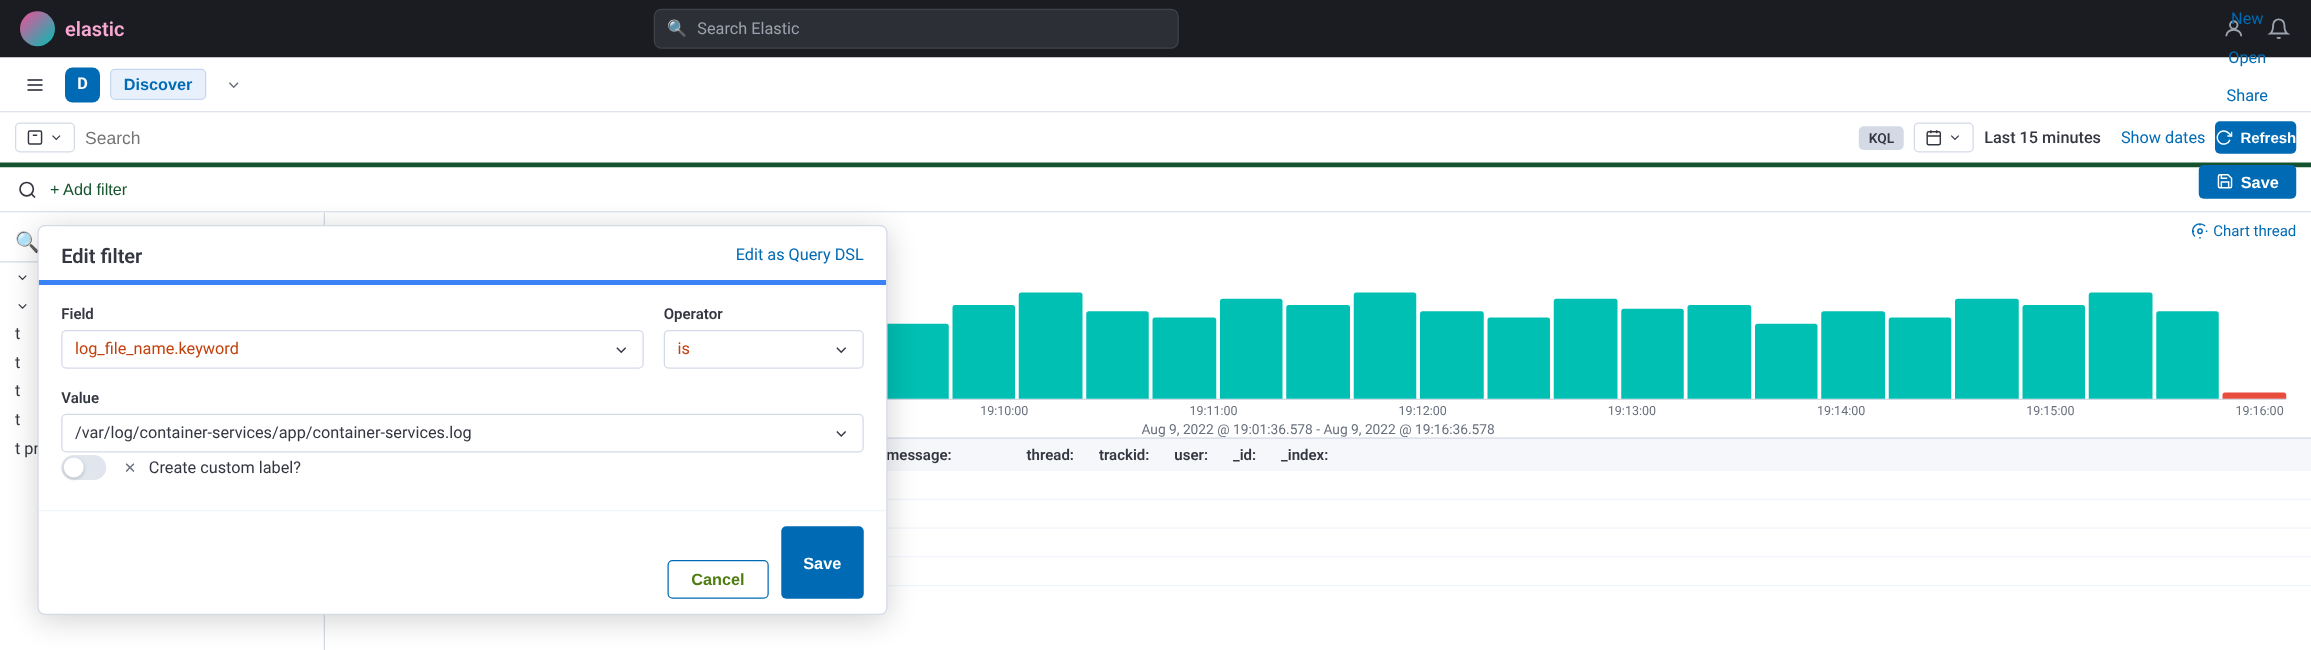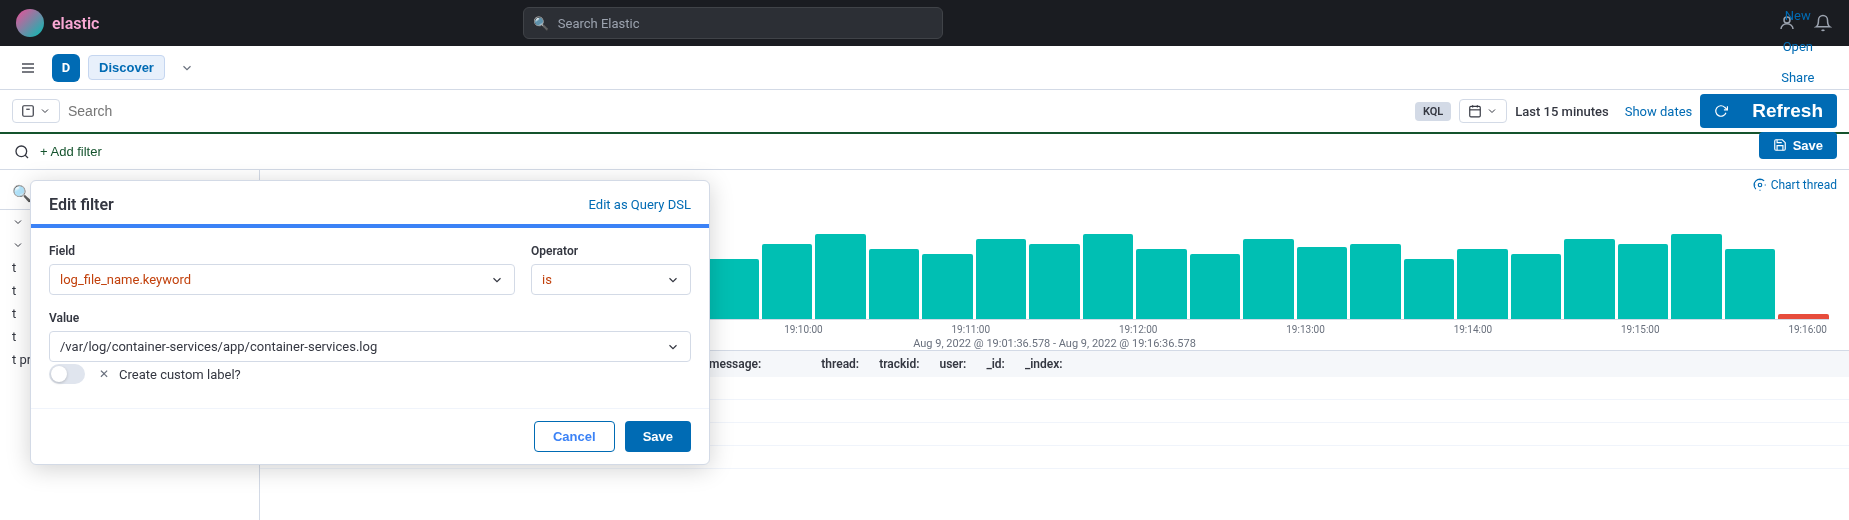--- a/index.html
+++ b/index.html
@@ -135,21 +135,21 @@
       font-weight: 600;
       cursor: pointer;
       display: flex;
       align-items: center;
       gap: 6px;
     }
 
     
     .search-row {
       background: #fff;
-      border-bottom: 2px solid #14532d;
+      border-bottom: 4px solid #14532d;
       height: 44px;
       display: flex;
       align-items: center;
       padding: 0 12px;
       gap: 8px;
     }
     .search-type-btn {
       display: flex;
       align-items: center;
       gap: 4px;
@@ -199,27 +199,27 @@
       color: #006bb4;
       font-size: 13px;
       cursor: pointer;
       margin-left: 8px;
     }
     .refresh-btn {
       background: #006bb4;
       color: white;
       border: none;
       border-radius: 4px;
-      padding: 6px 14px;
-      font-size: 19px;
-      font-weight: 600;
-      cursor: pointer;
-      display: flex;
-      align-items: center;
-      gap: 24px;
+      padding: 6px 0;
+      font-size: 12px;
+      font-weight: 600;
+      cursor: pointer;
+      display: flex;
+      align-items: center;
+      gap: 6px;
       white-space: nowrap;
     }
 
     
     .filter-row {
       background: #fff;
       border-bottom: 1px solid #d3dae6;
       height: 36px;
       display: flex;
       align-items: center;
@@ -479,27 +479,28 @@
     }
     .modal-footer {
       display: flex;
       justify-content: flex-end;
       gap: 10px;
       padding: 12px 18px;
       border-top: 1px solid #f0f4fb;
     }
     .cancel-btn {
       background: #fff;
-      color: #3b82f6;
+      color: #4d7c0f;
       border: 1px solid #006bb4;
       border-radius: 4px;
       padding: 7px 18px;
       font-size: 13px;
       font-weight: 600;
       cursor: pointer;
+      margin-top: 27px;
     }
     .modal-save-btn {
       background: #006bb4;
       color: white;
       border: none;
       border-radius: 4px;
       padding: 7px 18px;
       font-size: 13px;
       font-weight: 600;
       cursor: pointer;

